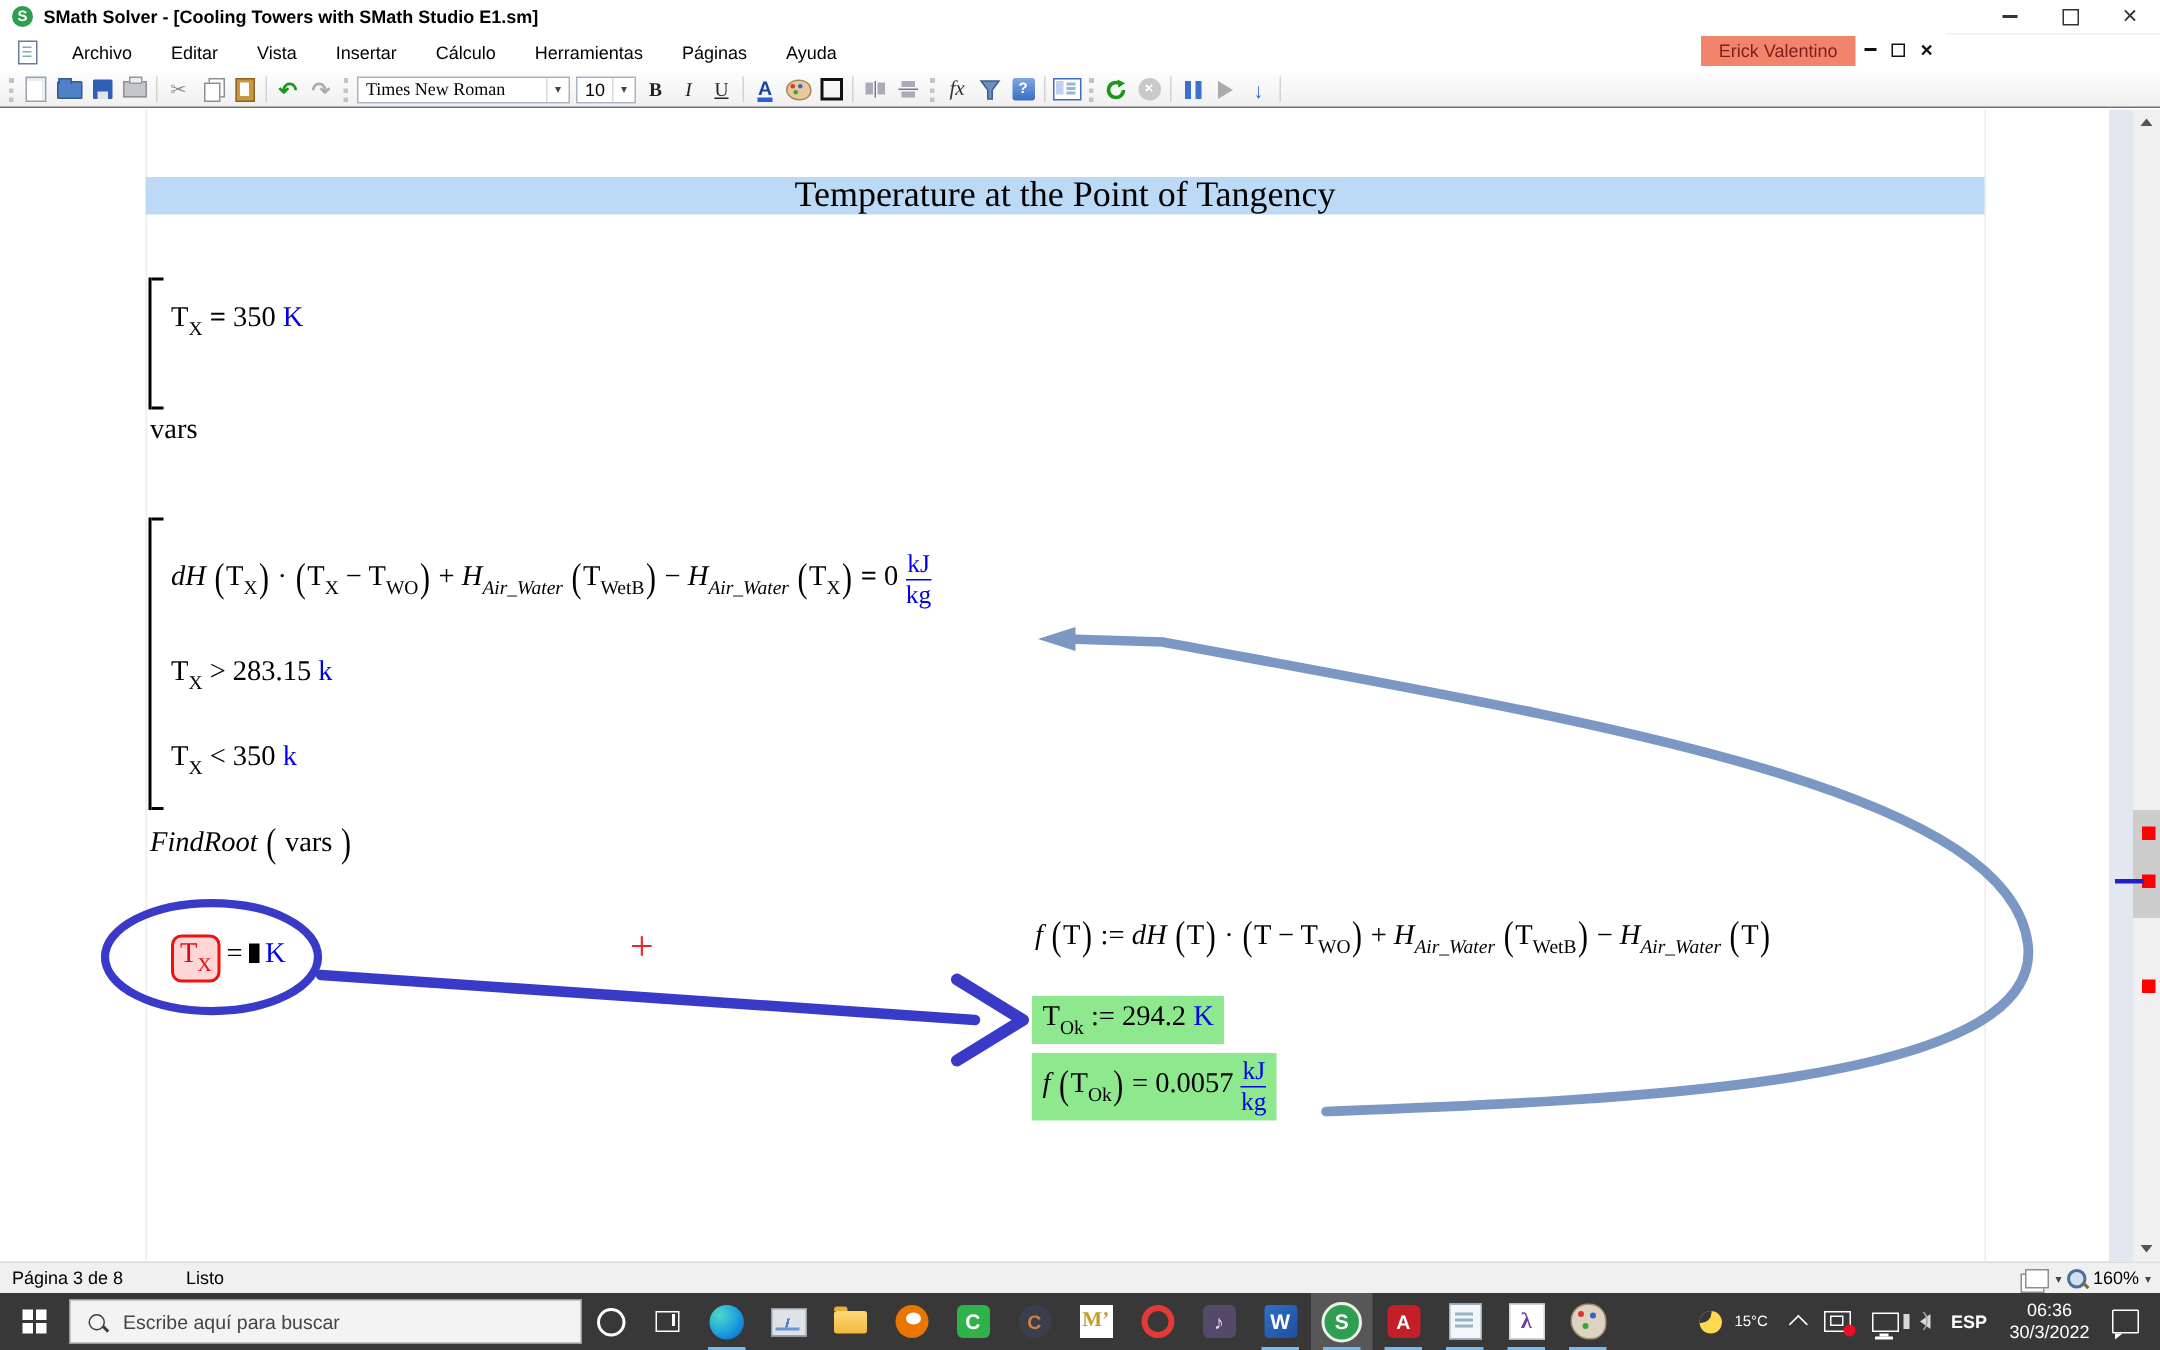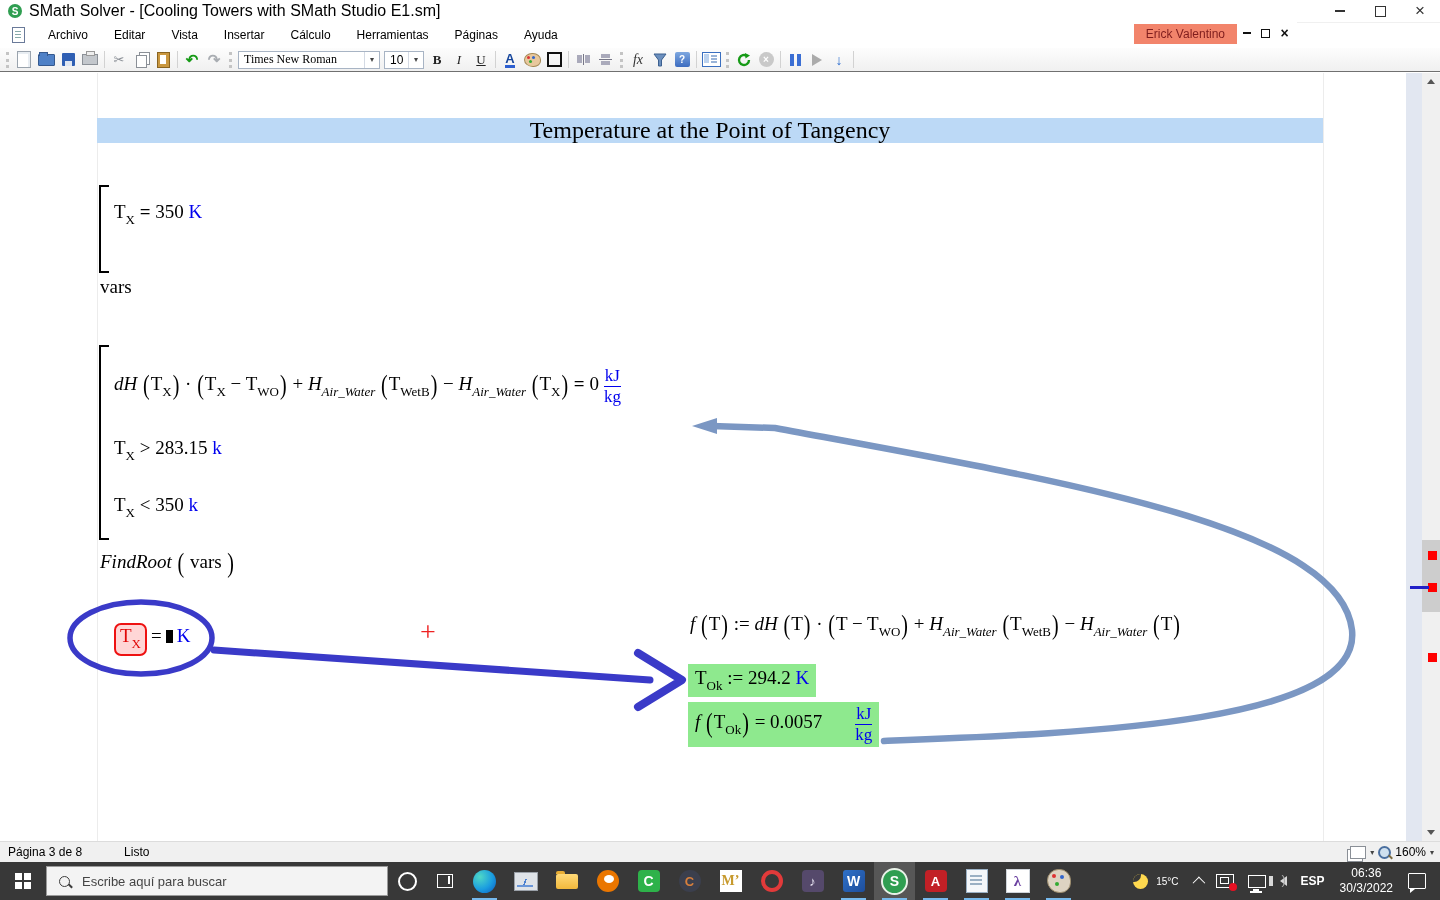--- a/index.html
+++ b/index.html
@@ -4,21 +4,21 @@
 <style>
   html,body{margin:0;padding:0;}
   .screen{position:relative;width:1440px;height:900px;background:#fff;overflow:hidden;
           font-family:"Liberation Sans",sans-serif;color:#000;}
 
   
   .titlebar{position:absolute;left:0;top:0;width:1440px;height:22px;background:#fff;
             display:flex;align-items:center;border-bottom:1px solid #f0f0f0;}
   .applogo{width:14px;height:14px;border-radius:50%;background:#2f9e51;color:#fff;font-size:10px;
            font-weight:bold;display:flex;align-items:center;justify-content:center;margin:0 7px 0 8px;}
-  .titletext{font-size:16px;}
+  .titletext{font-size:12px;font-weight:bold;}
   .wbtns{position:absolute;right:0;top:0;height:22px;display:flex;}
   .wbtn{width:40px;height:22px;display:flex;align-items:center;justify-content:center;color:#333;font-size:13px;}
   .min-glyph{display:inline-block;width:10px;height:1.5px;background:#333;}
   .restore-glyph{position:relative;width:9px;height:9px;border:1.2px solid #333;background:#fff;}
   .restore-glyph::before{content:"";position:absolute;left:2px;top:-4px;width:9px;height:9px;border:1.2px solid #333;z-index:-1;}
 
   
   .menubar{position:absolute;left:0;top:22px;width:1297px;height:26px;background:#fff;display:flex;align-items:center;}
   .docicon{width:11px;height:14px;border:1px solid #6a7a99;background:#fff;margin:0 10px 0 12px;position:relative;}
   .docicon::before{content:"";position:absolute;left:2px;top:3px;width:6px;height:1px;background:#8aa;box-shadow:0 3px 0 #8aa,0 6px 0 #8aa;}
@@ -357,21 +357,21 @@
     <div class="m" style="left:100px;top:478px;"><span class="i">FindRoot</span><span> </span><span class="p">(</span><span> vars </span><span class="p">)</span></div>
 
     <div class="m" style="left:86px;top:550px;margin-left:28px;">
       <span class="redbox"><span>T</span><span class="s">X</span></span><span>=</span><span class="ph"></span><span class="u">K</span>
     </div>
     <div class="pluscursor" style="left:420px;top:543px;">+</div>
 
     <div class="m" style="left:690px;top:540px;"><span class="i">f</span><span> </span><span class="p">(</span><span>T</span><span class="p">)</span><span> := </span><span class="i">dH</span><span> </span><span class="p">(</span><span>T</span><span class="p">)</span><span> · </span><span class="p">(</span><span>T − T</span><span class="s">WO</span><span class="p">)</span><span> + </span><span class="i">H</span><span class="is">Air_Water</span><span> </span><span class="p">(</span><span>T</span><span class="s">WetB</span><span class="p">)</span><span> − </span><span class="i">H</span><span class="is">Air_Water</span><span> </span><span class="p">(</span><span>T</span><span class="p">)</span></div>
 
     <div class="m greenbox" style="left:688px;top:591px;"><span>T</span><span class="s">Ok</span><span> := 294.2 </span><span class="u">K</span></div>
-    <div class="m mflex greenbox" style="left:688px;top:629px;gap:28px;">
+    <div class="m mflex greenbox" style="left:688px;top:629px;">
       <span><span class="i">f</span><span> </span><span class="p">(</span><span>T</span><span class="s">Ok</span><span class="p">)</span><span> = 0.0057</span></span>
       <span class="frac">
         <span>kJ</span>
         <span class="fbar"></span>
         <span>kg</span>
       </span>
     </div>
 
     <svg class="overlay" viewBox="0 0 1440 768">
       <ellipse cx="141" cy="565" rx="71" ry="36" fill="none" stroke="#3a3ac8" stroke-width="5.5"></ellipse>

